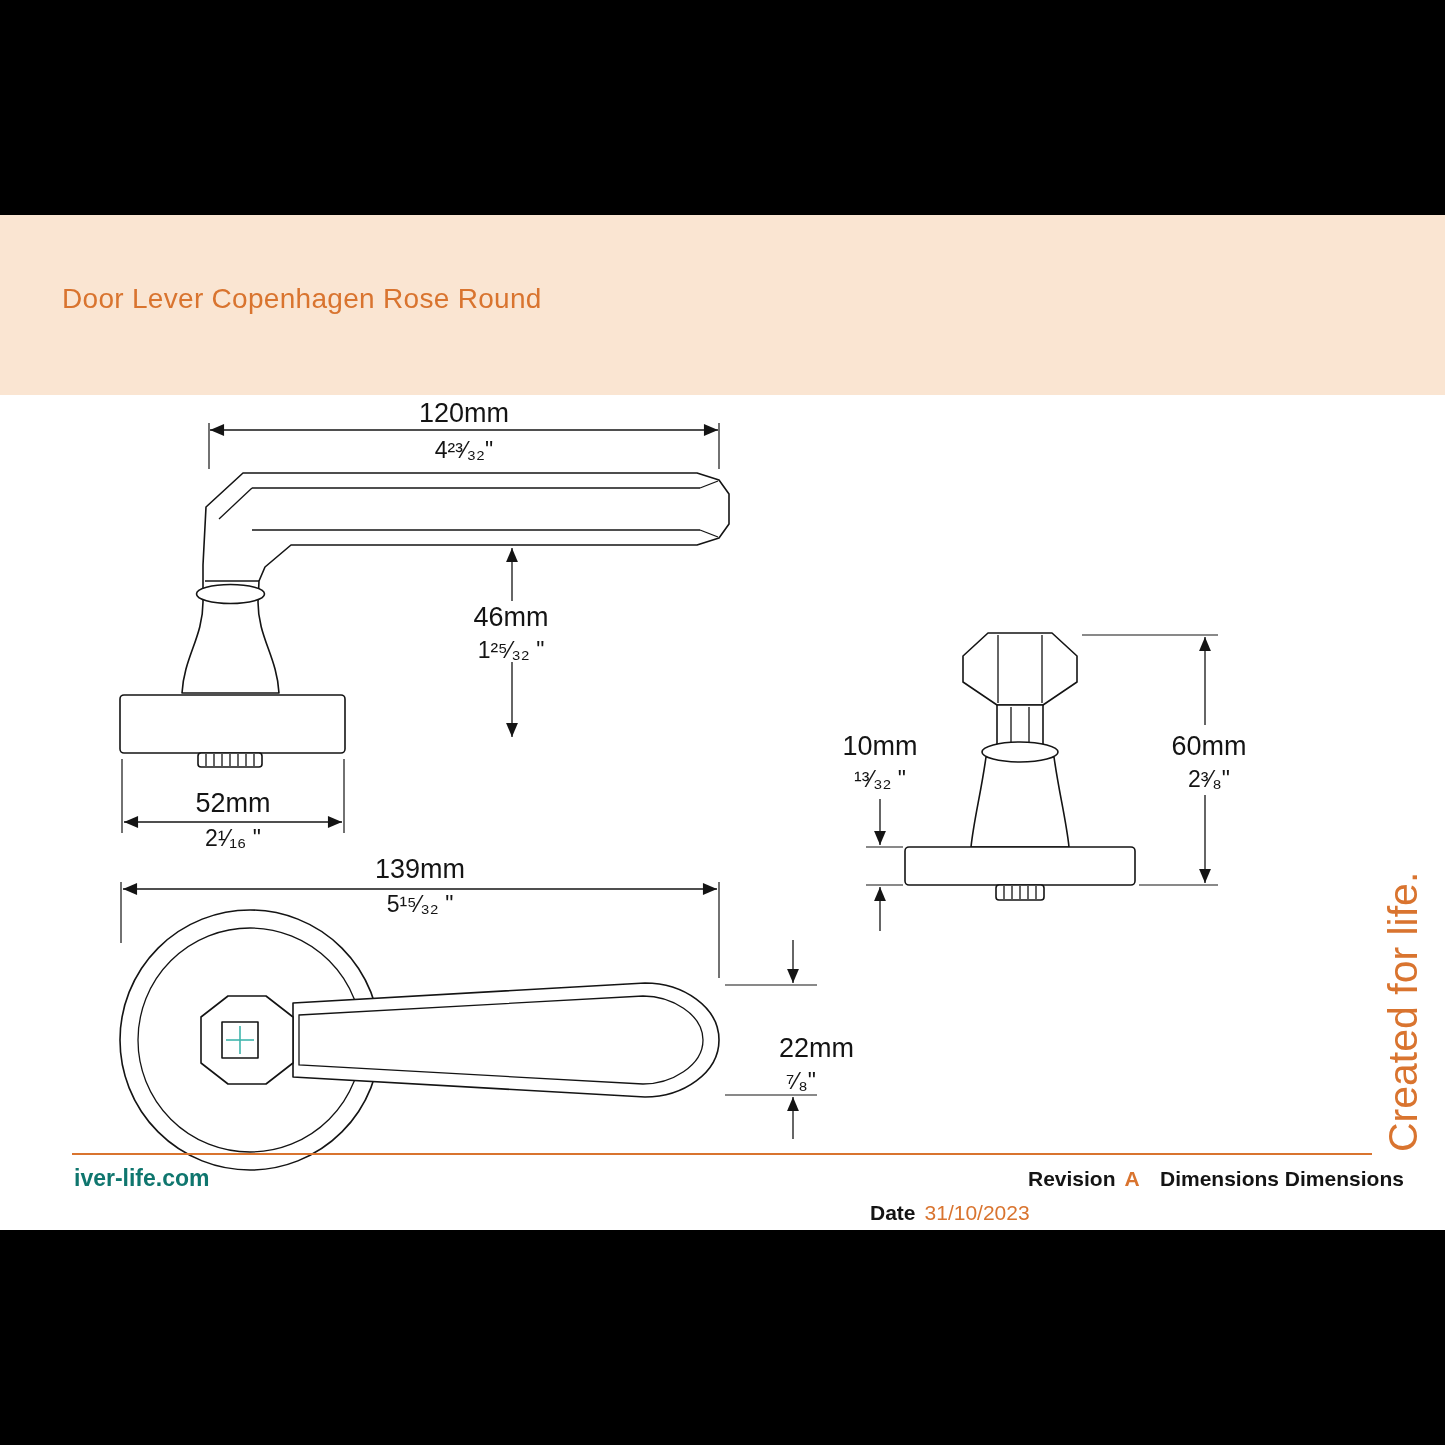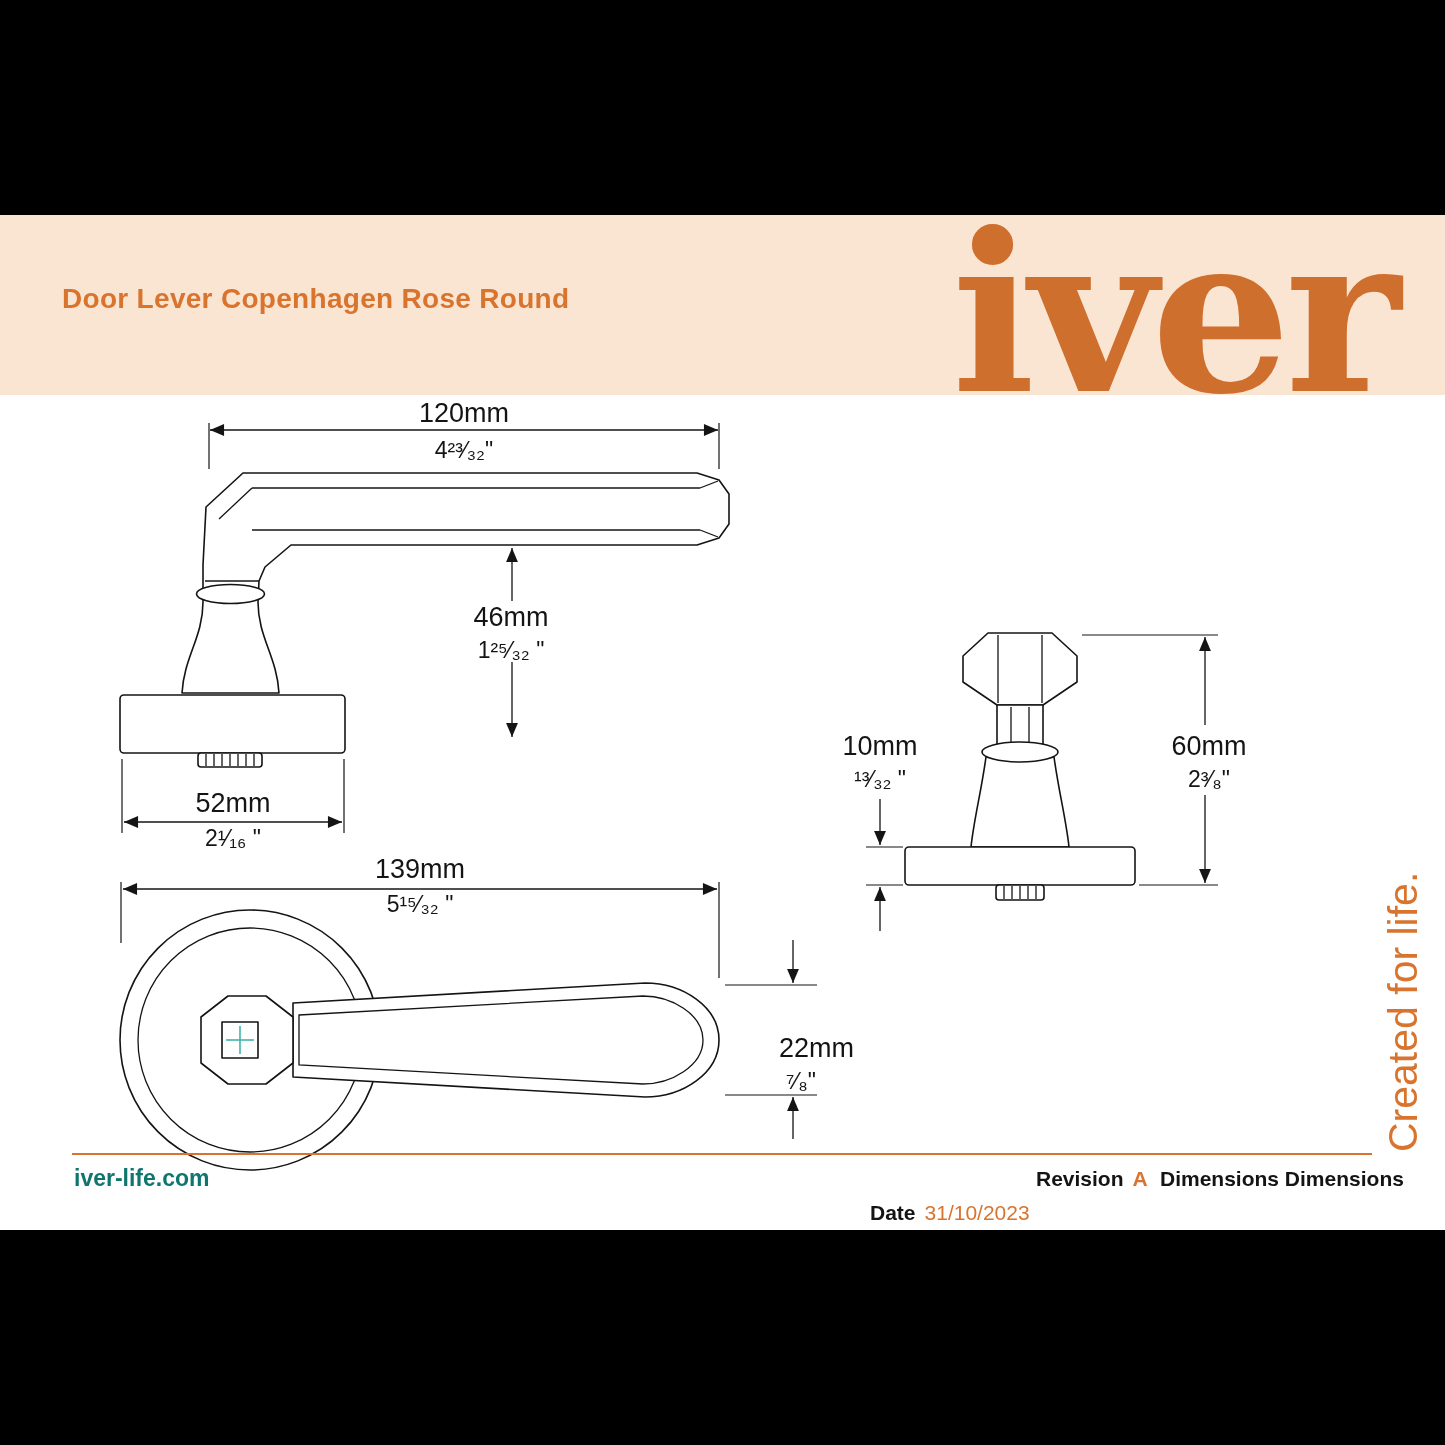--- a/index.html
+++ b/index.html
@@ -2,51 +2,50 @@
 <html><head>
 <meta charset="utf-8">
 <style>
   html,body{margin:0;padding:0;background:#000;}
   .sheet{position:relative;width:1445px;height:1445px;background:#000;overflow:hidden;
          font-family:"Liberation Sans","DejaVu Sans",sans-serif;}
   .bar{position:absolute;left:0;width:1445px;background:#000;}
   .bar-top{top:0;height:215px;}
   .bar-bottom{top:1230px;height:215px;}
   .band{position:absolute;left:0;top:215px;width:1445px;height:180px;background:#FAE5D2;}
-  .title{position:absolute;left:62px;top:68px;font-size:28px;font-weight:bold;color:#D9742F;letter-spacing:.3px;}
+  .title{position:absolute;left:62px;top:68px;font-size:28px;font-weight:normal;color:#D9742F;letter-spacing:.3px;}
   .logo{position:absolute;right:50px;top:-11px;font-family:"DejaVu Serif","Liberation Serif",serif;
         font-weight:bold;font-size:220px;line-height:1;color:#CF6F2E;letter-spacing:-6px;}
   .content{position:absolute;left:0;top:395px;width:1445px;height:1004px;background:#fff;}
   .content svg{position:absolute;left:0;top:0;}
   .t-mm{font-size:27px;fill:#141414;}
   .t-in{font-size:23px;fill:#141414;}
   .s{fill:#fff;stroke:#141414;stroke-width:1.6;stroke-linejoin:round;}
   .l{fill:none;stroke:#141414;stroke-width:1.3;}
   .d{fill:none;stroke:#141414;stroke-width:1.2;}
   .dl{fill:none;stroke:#141414;stroke-width:1.3;marker-end:url(#arw);}
   .teal{fill:none;stroke:#3FB5AC;stroke-width:1.6;}
   .tagline{position:absolute;left:1380px;top:757px;transform-origin:0 0;transform:rotate(-90deg);
            font-size:41px;font-weight:500;color:#D9742F;white-space:nowrap;}
   .rule{position:absolute;left:72px;top:758px;width:1300px;height:2px;background:#D9742F;}
   .web{position:absolute;left:74px;top:770px;font-size:23px;font-weight:bold;color:#0f766e;}
   .meta{position:absolute;top:772px;font-size:21px;color:#141414;white-space:nowrap;}
   .meta b{font-weight:bold;}
   .meta .val{color:#D9742F;font-weight:500;margin-left:9px;}
   .meta .vala{color:#D9742F;font-weight:bold;margin-left:9px;}
-  #date{left:870px;margin-top:34px;} #rev{left:1028px;margin-left:8px;} #note{left:1160px;font-weight:bold;}
+  #date{left:870px;margin-top:34px;} #rev{left:1028px;} #note{left:1160px;font-weight:bold;}
 </style>
 </head>
 <body>
 
 <div class="sheet">
   <div class="bar bar-top"></div>
 
   <div class="band">
     <div class="title">Door Lever Copenhagen Rose Round</div>
-    <div class="logo">iver</div>
   </div>
 
   <div class="content">
     <svg width="1445" height="835" viewBox="0 0 1445 835">
       <defs>
         <marker id="arw" viewBox="0 0 12 12" refX="11" refY="6" markerWidth="13" markerHeight="13" orient="auto">
           <path d="M1,1.8 L11,6 L1,10.2 Z" fill="#141414"></path>
         </marker>
       </defs>
 

